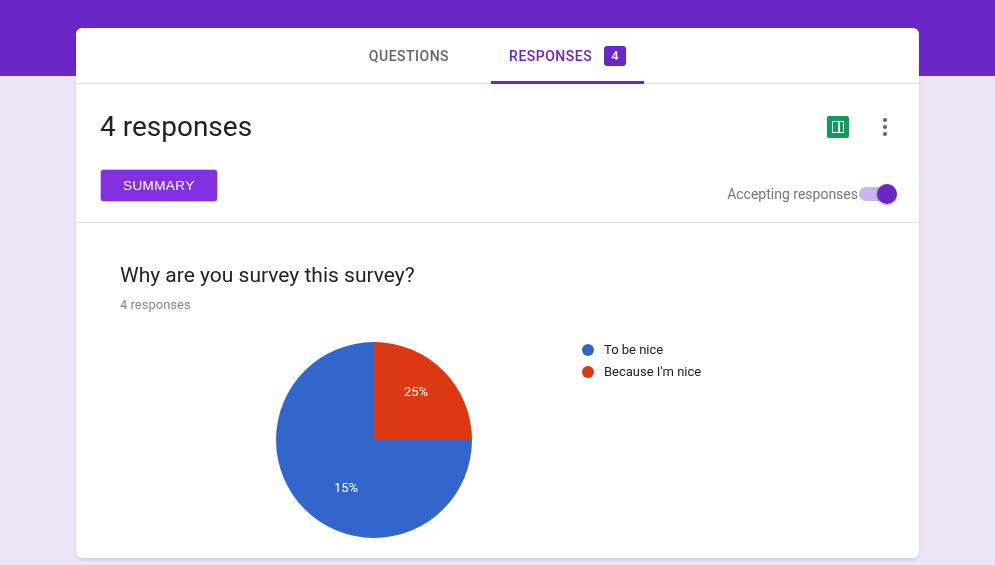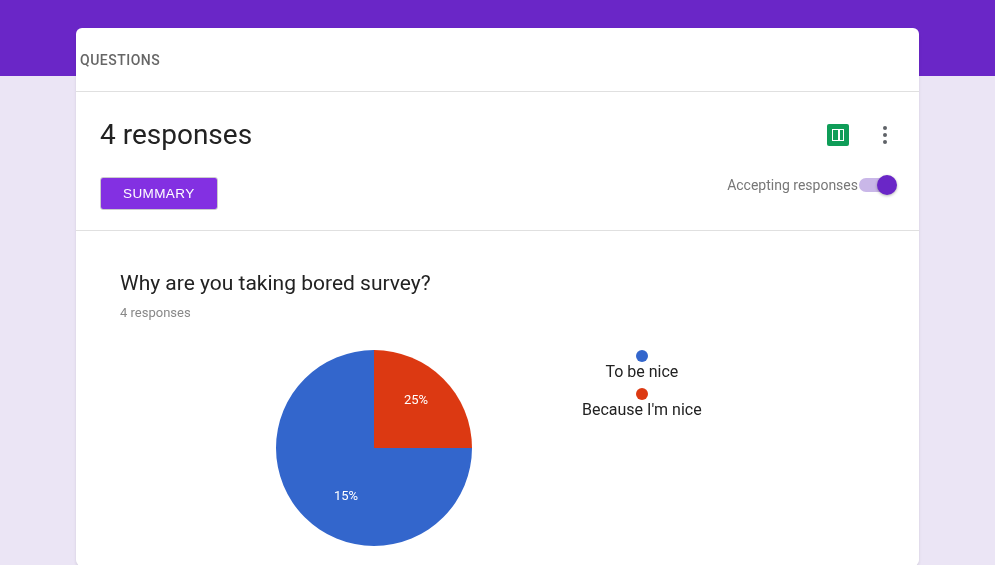--- a/index.html
+++ b/index.html
@@ -27,23 +27,24 @@
       left: 76px;
       top: 28px;
       width: 843px;
       background: #fff;
       border-radius: 6px;
       box-shadow: 0 2px 3px rgba(0,0,0,0.1);
       overflow: hidden;
     }
     .tabs-row {
       display: flex;
+      justify-content: center;
       align-items: center;
       gap: 52px;
-      height: 64px;
+      height: 56px;
       border-bottom: 1px solid #e0e0e0;
     }
     .tab {
       display: flex;
       align-items: center;
       gap: 12px;
       height: 100%;
       font-size: 14px;
       font-weight: 500;
       letter-spacing: 0.5px;
@@ -136,21 +137,21 @@
     }
     .more-icon span {
       width: 4px;
       height: 4px;
       background: #5f6368;
       border-radius: 50%;
     }
     .header-bottom {
       display: flex;
       justify-content: space-between;
-      align-items: flex-start;
+      align-items: flex-end;
     }
     .view-toggle {
       display: flex;
       border: 1px solid #ccc;
       border-radius: 3px;
       overflow: hidden;
     }
     .view-btn {
       padding: 8px 22px;
       font-size: 13.5px;
@@ -224,40 +225,44 @@
       font-weight: 400;
     }
     .legend {
       display: flex;
       flex-direction: column;
       gap: 7px;
     }
     .legend-item {
       display: flex;
       align-items: center;
-      font-size: 16px;
+      gap: 10px;
+      font-size: 13px;
       color: #222;
-      flex-direction: column;
     }
     .legend-dot {
       width: 12px;
       height: 12px;
       border-radius: 50%;
     }
   </style>
 </head>
 <body>
 
 <div class="purple-bar"></div>
 
 <div class="card">
 
   <div class="tabs-row">
     <div class="tab">
       <span>QUESTIONS</span>
+    </div>
+    <div class="tab active">
+      <span>RESPONSES</span>
+      <span class="tab-badge">4</span>
     </div>
   </div>
 
   <div class="header-section">
     <div class="header-top">
       <div class="header-title">4 responses</div>
       <div class="header-actions">
         <div class="sheets-icon"></div>
         <div class="more-icon">
           <span></span>
@@ -273,21 +278,21 @@
       <div class="accepting">
         <span class="accepting-label">Accepting responses</span>
         <div class="toggle">
           <div class="toggle-knob"></div>
         </div>
       </div>
     </div>
   </div>
 
   <div class="content">
-    <div class="question-title">Why are you taking bored survey?</div>
+    <div class="question-title">Why are you survey this survey?</div>
     <div class="question-sub">4 responses</div>
 
     <div class="chart-row">
       <div class="pie">
         <svg width="196" height="196" viewBox="0 0 196 196">
           <path d="M98,98 L98,0 A98,98 0 0,1 196,98 Z" fill="#dc3912"></path>
           <path d="M98,98 L196,98 A98,98 0 1,1 98,0 Z" fill="#3366cc"></path>
         </svg>
         <div class="pie-label" style="top:42px; left:128px;">25%</div>
         <div class="pie-label" style="top:138px; left:58px;">15%</div>

